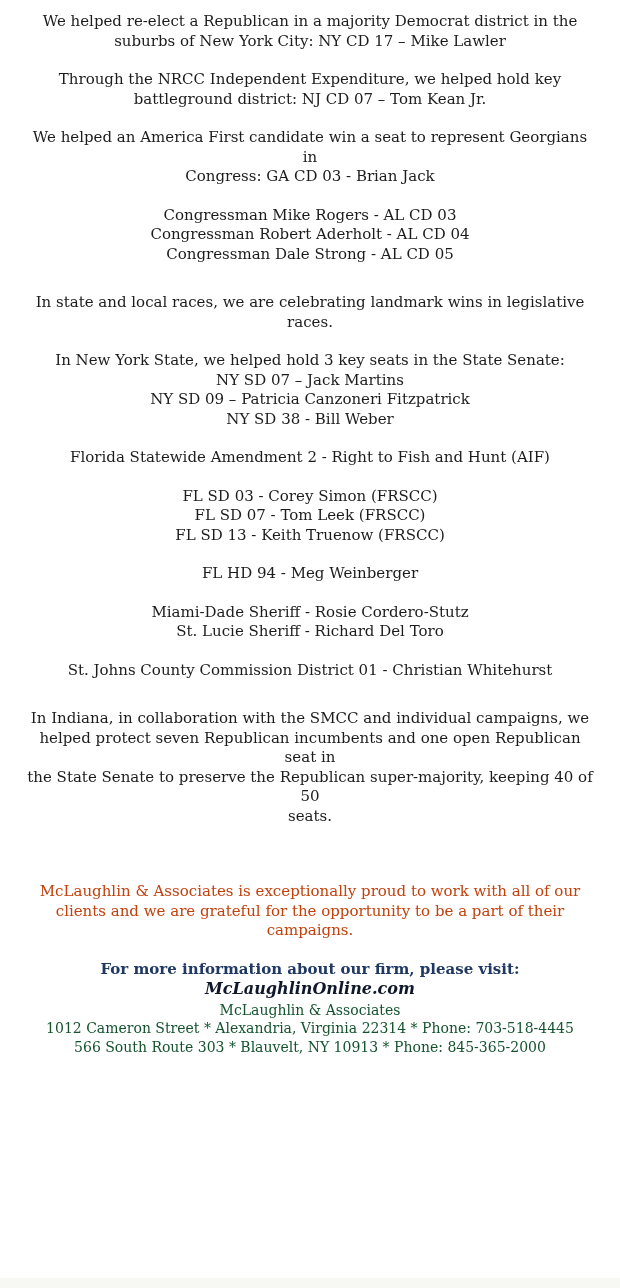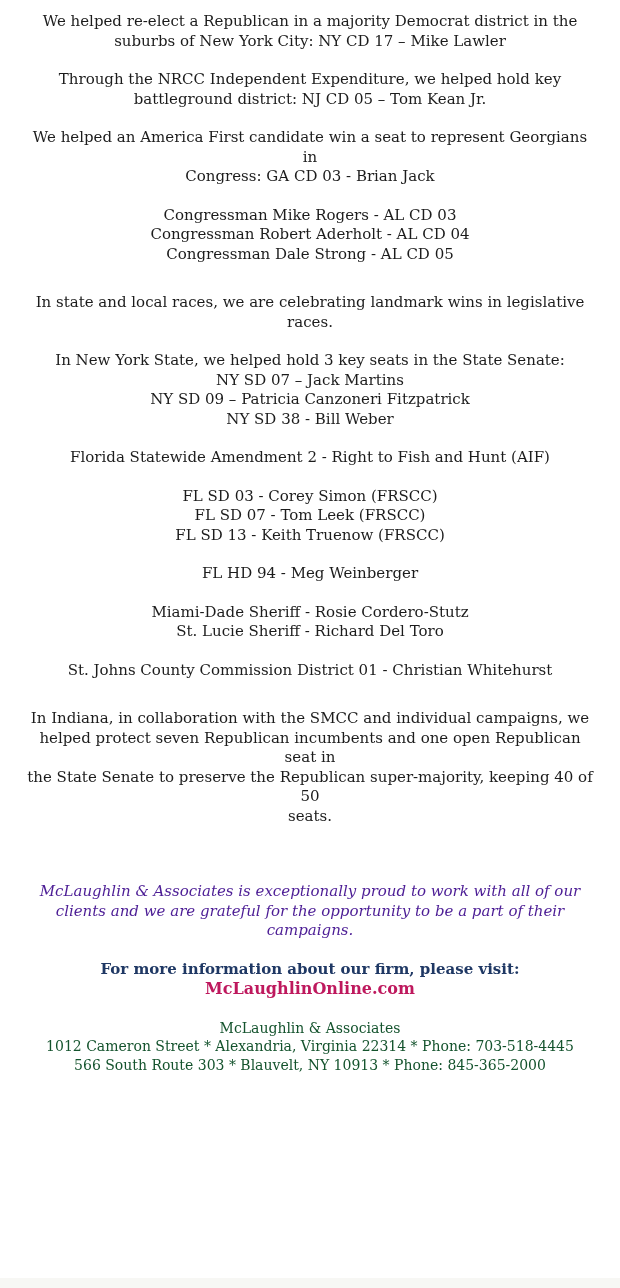--- a/index.html
+++ b/index.html
@@ -21,41 +21,41 @@
     color: #1c1c1c;
     text-align: center;
   }
   .para {
     margin: 0 0 19px 0;
     white-space: pre-line;
   }
   .gap1 { margin-top: 29px; }
   .gap3 { margin-top: 56px; }
   .closing {
-    font-style: italic;
-    color: #4c1d95;
+    color: #c2410c;
   }
   .more-info {
     font-weight: bold;
     color: #1f3864;
-    margin: 0 0 19px 0;
+    margin: 0 0 1px 0;
     text-align: center;
   }
   .more-info .label-line {
     display: block;
     white-space: pre-line;
   }
   .site-link {
     display: inline-block;
     margin-top: 0px;
     font-size: 16px;
     font-weight: bold;
-    color: #be185d;
+    color: #0f172a;
     text-decoration: none;
     cursor: pointer;
+    font-style: italic;
   }
   .footer {
     color: #14532d;
     font-size: 14px;
     line-height: 18.5px;
     margin: 0;
     white-space: pre-line;
   }
   .bottom-band {
     position: absolute;
@@ -68,21 +68,21 @@
 </style>
 </head>
 <body>
 
 <div class="page">
 
   <p class="para">We helped re-elect a Republican in a majority Democrat district in the
 suburbs of New York City: NY CD 17 – Mike Lawler</p>
 
   <p class="para">Through the NRCC Independent Expenditure, we helped hold key
-battleground district: NJ CD 05 – Tom Kean Jr.</p>
+battleground district: NJ CD 07 – Tom Kean Jr.</p>
 
   <p class="para">We helped an America First candidate win a seat to represent Georgians in
 Congress: GA CD 03 - Brian Jack</p>
 
 
   <p class="para">Congressman Mike Rogers - AL CD 03
 Congressman Robert Aderholt - AL CD 04
 Congressman Dale Strong - AL CD 05</p>
 
   <p class="para gap1">In state and local races, we are celebrating landmark wins in legislative races.</p>

